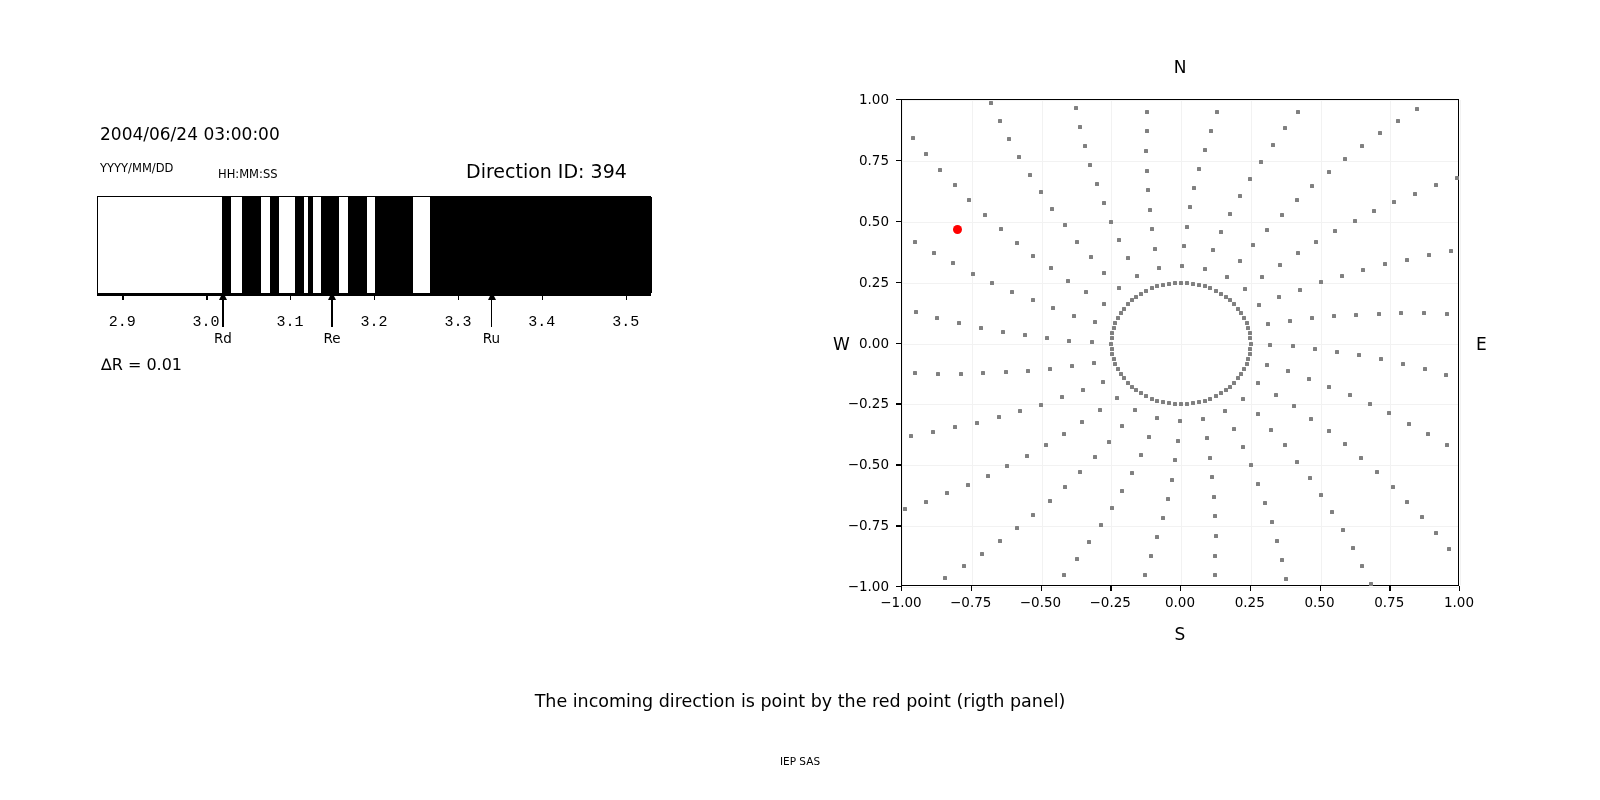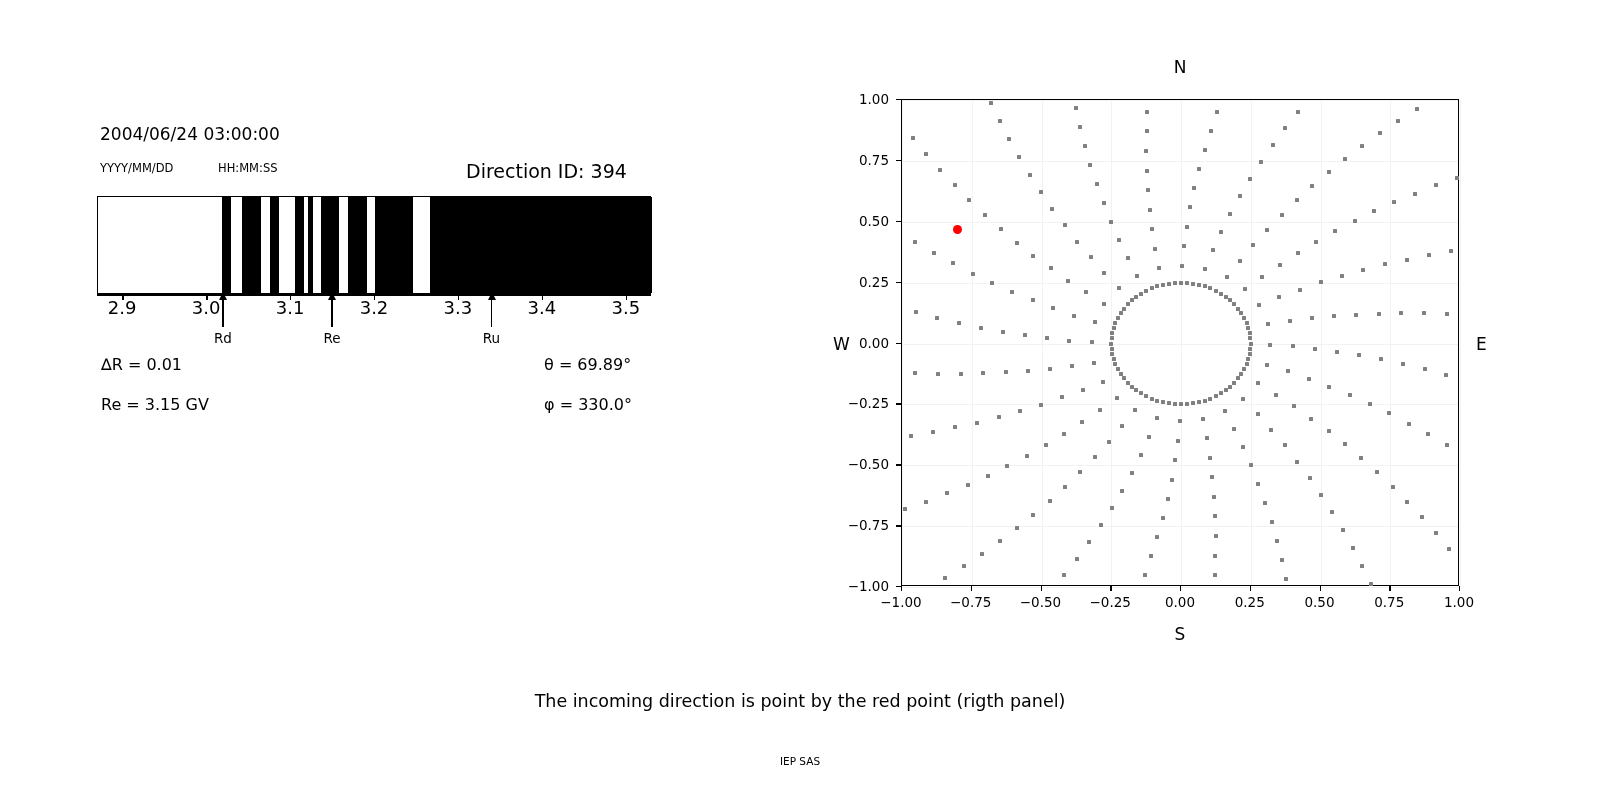--- a/index.html
+++ b/index.html
@@ -12,36 +12,36 @@
     position:relative;
   }
   .abs{position:absolute;}
 
   
   #left-panel{left:0;top:0;width:800px;height:800px;}
 
   #geo-position{left:100px;top:84px;font-size:17px;white-space:nowrap;}
   #datetime{left:100px;top:124px;font-size:17px;white-space:nowrap;}
   #date-format{left:100px;top:161px;font-size:11.5px;white-space:nowrap;}
-  #time-format{left:218px;top:161px;font-size:11.5px;white-space:nowrap;}
+  #time-format{left:218px;top:167px;font-size:11.5px;white-space:nowrap;}
   #direction-id{left:466px;top:160px;font-size:19px;white-space:nowrap;}
 
   
   #spectrum-wrap{left:97px;top:196px;width:554px;height:98px;}
   #spectrum-box{
     position:absolute;left:0;top:0;width:554px;height:98px;
     border:1px solid #000;box-sizing:border-box;background:#fff;
   }
   .band{position:absolute;top:0;bottom:0;background:#000;}
 
   
   #axis-wrap{left:97px;top:294px;width:554px;height:70px;}
   #axis-line{position:absolute;left:0;top:0;width:554px;height:1.6px;background:#000;}
   .tick{position:absolute;top:0;width:1.4px;height:6px;background:#000;}
-  .ticklabel{position:absolute;top:3px;font-size:18px;transform:translateX(-50%);white-space:nowrap;}
+  .ticklabel{position:absolute;top:20px;font-size:15px;transform:translateX(-50%);white-space:nowrap;font-family:Liberation Mono, monospace;}
   .marker-arrow{position:absolute;top:-1px;width:1.6px;height:34px;background:#000;}
   .marker-head{
     position:absolute;top:-2px;width:0;height:0;
     border-left:4.5px solid transparent;border-right:4.5px solid transparent;
     border-bottom:8px solid #000;transform:translateX(-50%);
   }
   .marker-label{position:absolute;top:36px;font-size:13.5px;transform:translateX(-50%);white-space:nowrap;}
   #params-left{left:101px;top:355px;}
   #params-right{left:544px;top:355px;}
   .param-row{height:39.5px;line-height:20px;}
@@ -118,25 +118,20 @@
       <div class="marker-arrow" style="left: 234.23px;"></div>
       <div class="marker-head" style="left: 235.03px;"></div>
       <div class="marker-label" style="left: 235.03px;">Re</div>
       <div class="marker-arrow" style="left: 393.715px;"></div>
       <div class="marker-head" style="left: 394.515px;"></div>
       <div class="marker-label" style="left: 394.515px;">Ru</div>
     </div>
 
   <div class="abs" id="params-left">
       <div class="param-row">∆R = 0.01</div>
-      <div class="param-row">Re = 3.15 GV</div>
-    </div>
-  <div class="abs" id="params-right">
-      <div class="param-row">θ = 69.89°</div>
-      <div class="param-row">φ = 330.0°</div>
     </div>
 </div>
 
 <div class="abs" id="right-panel">
   <div id="label-N">N</div>
   <div id="label-S">S</div>
   <div id="label-W">W</div>
   <div id="label-E">E</div>
   <div id="polar-frame">
       <div class="gridline-v" style="left: 0px; background: rgb(242, 242, 242);"></div>

